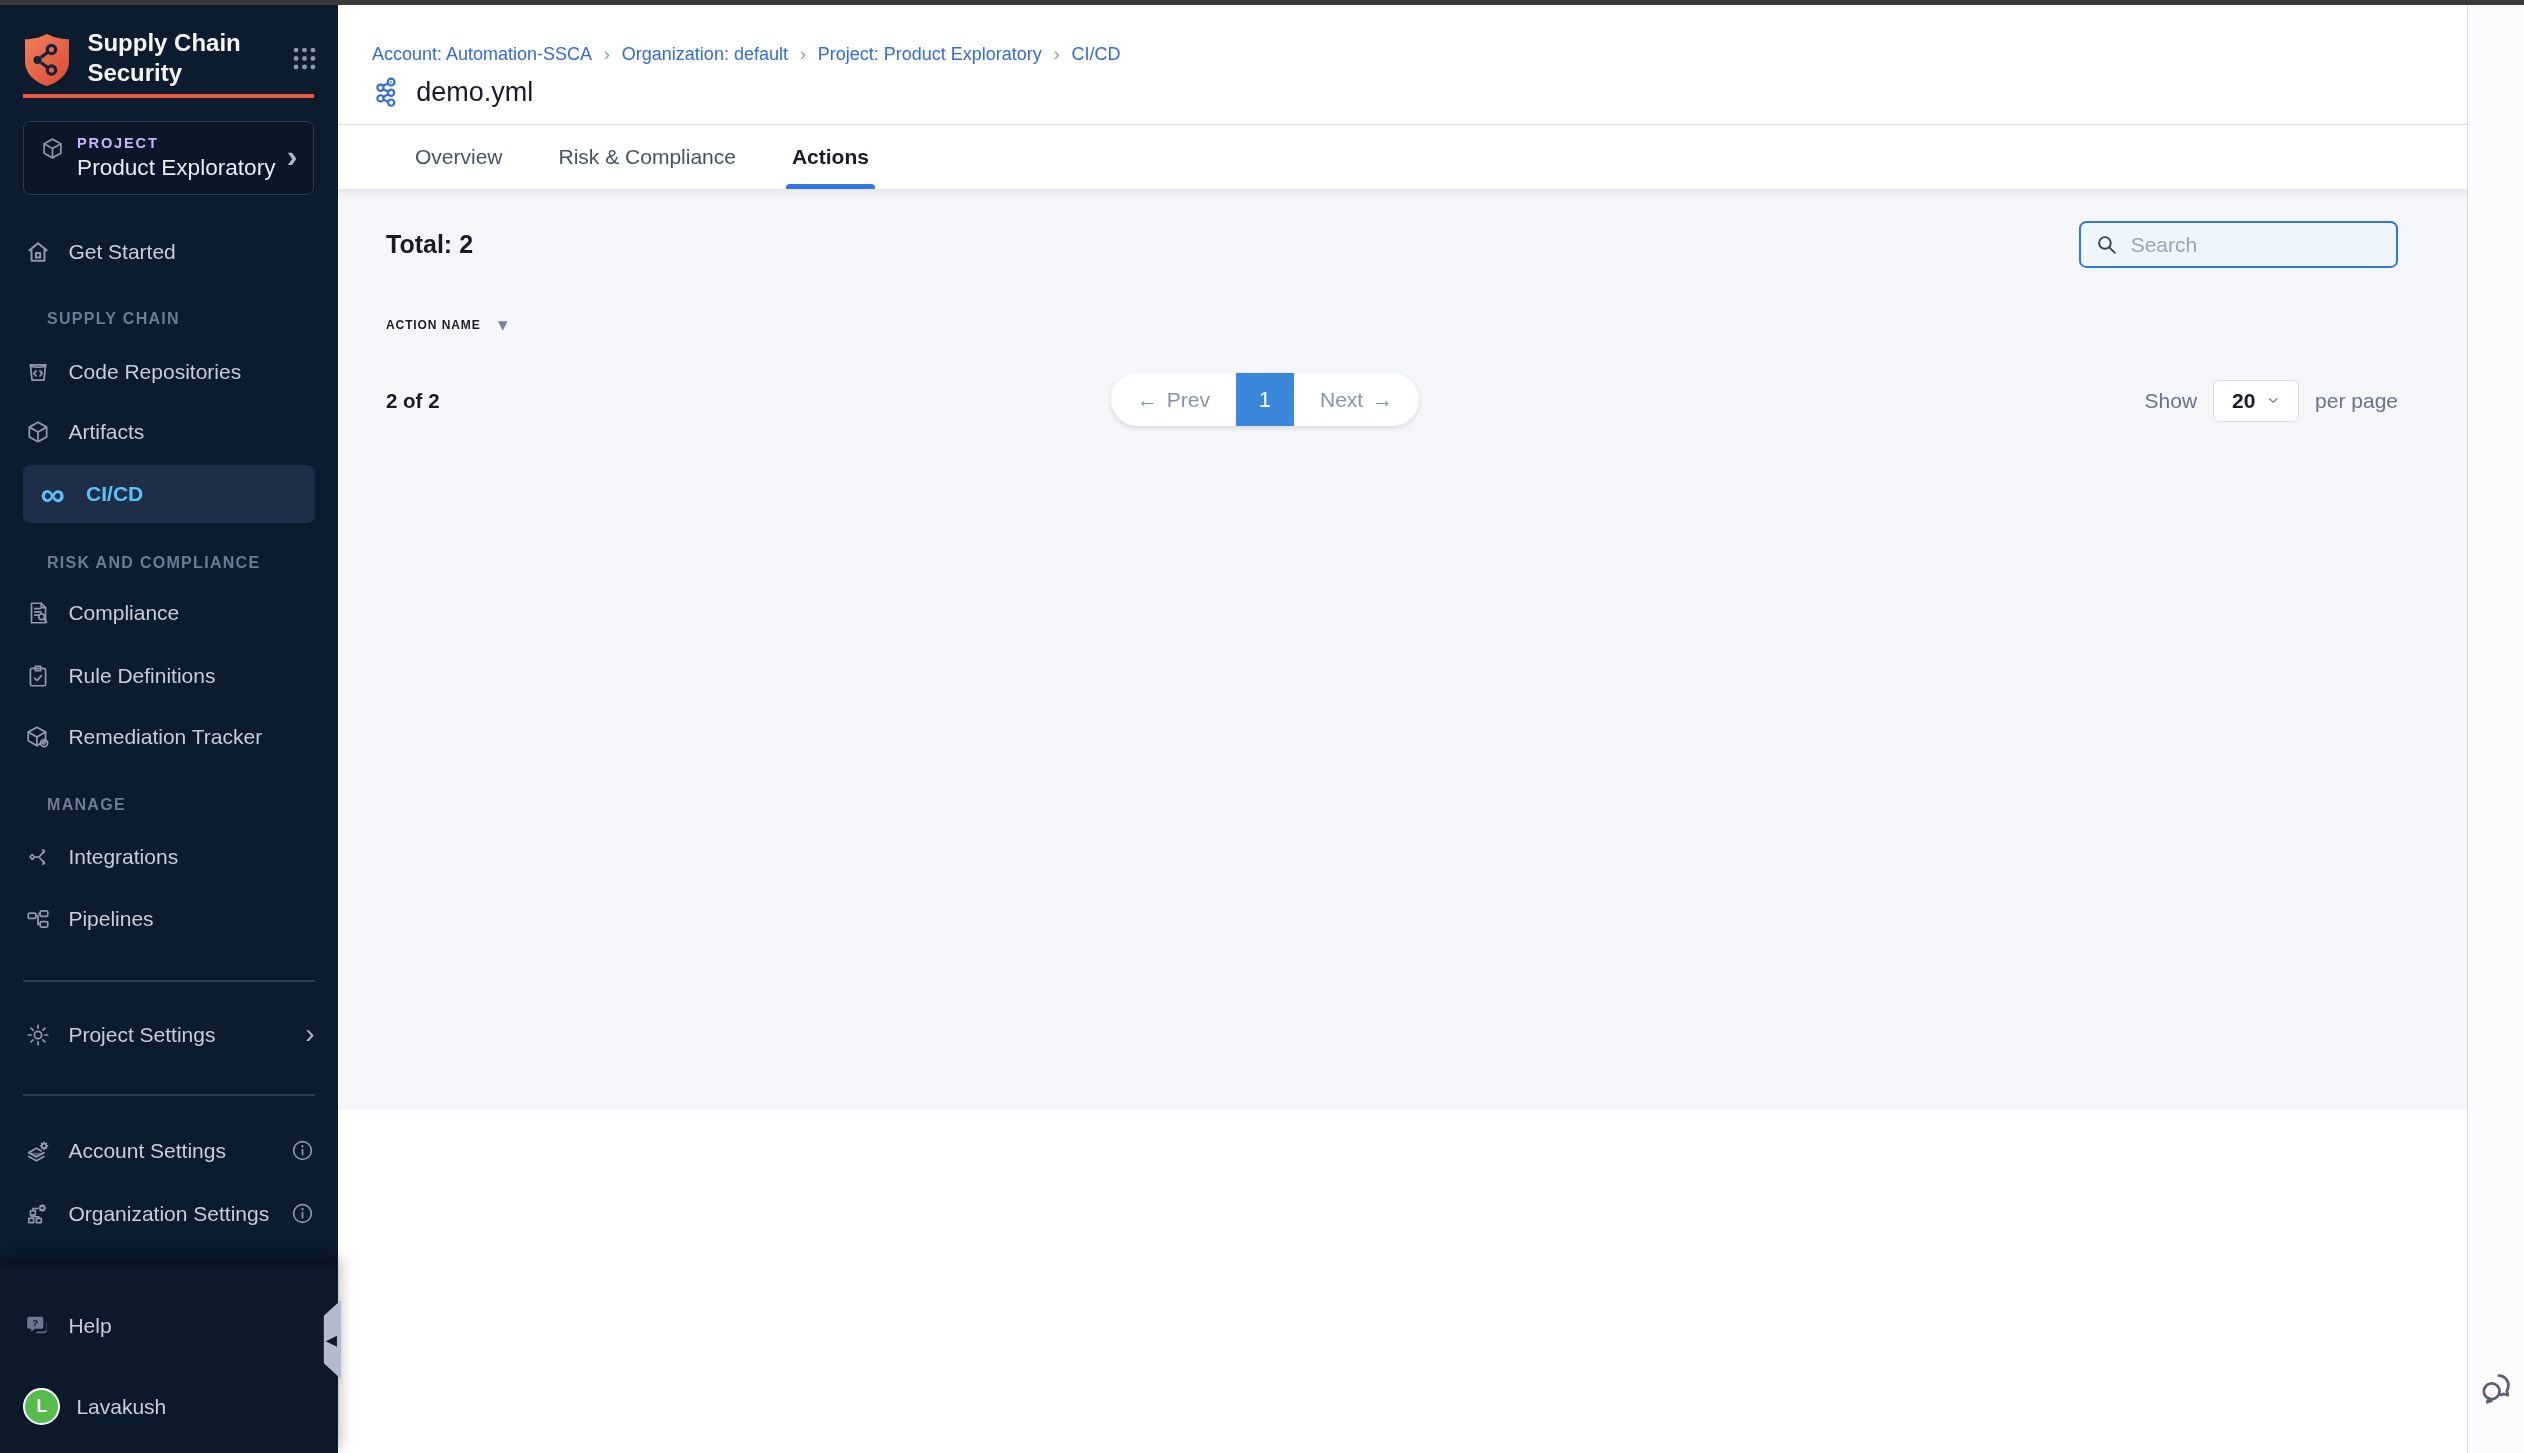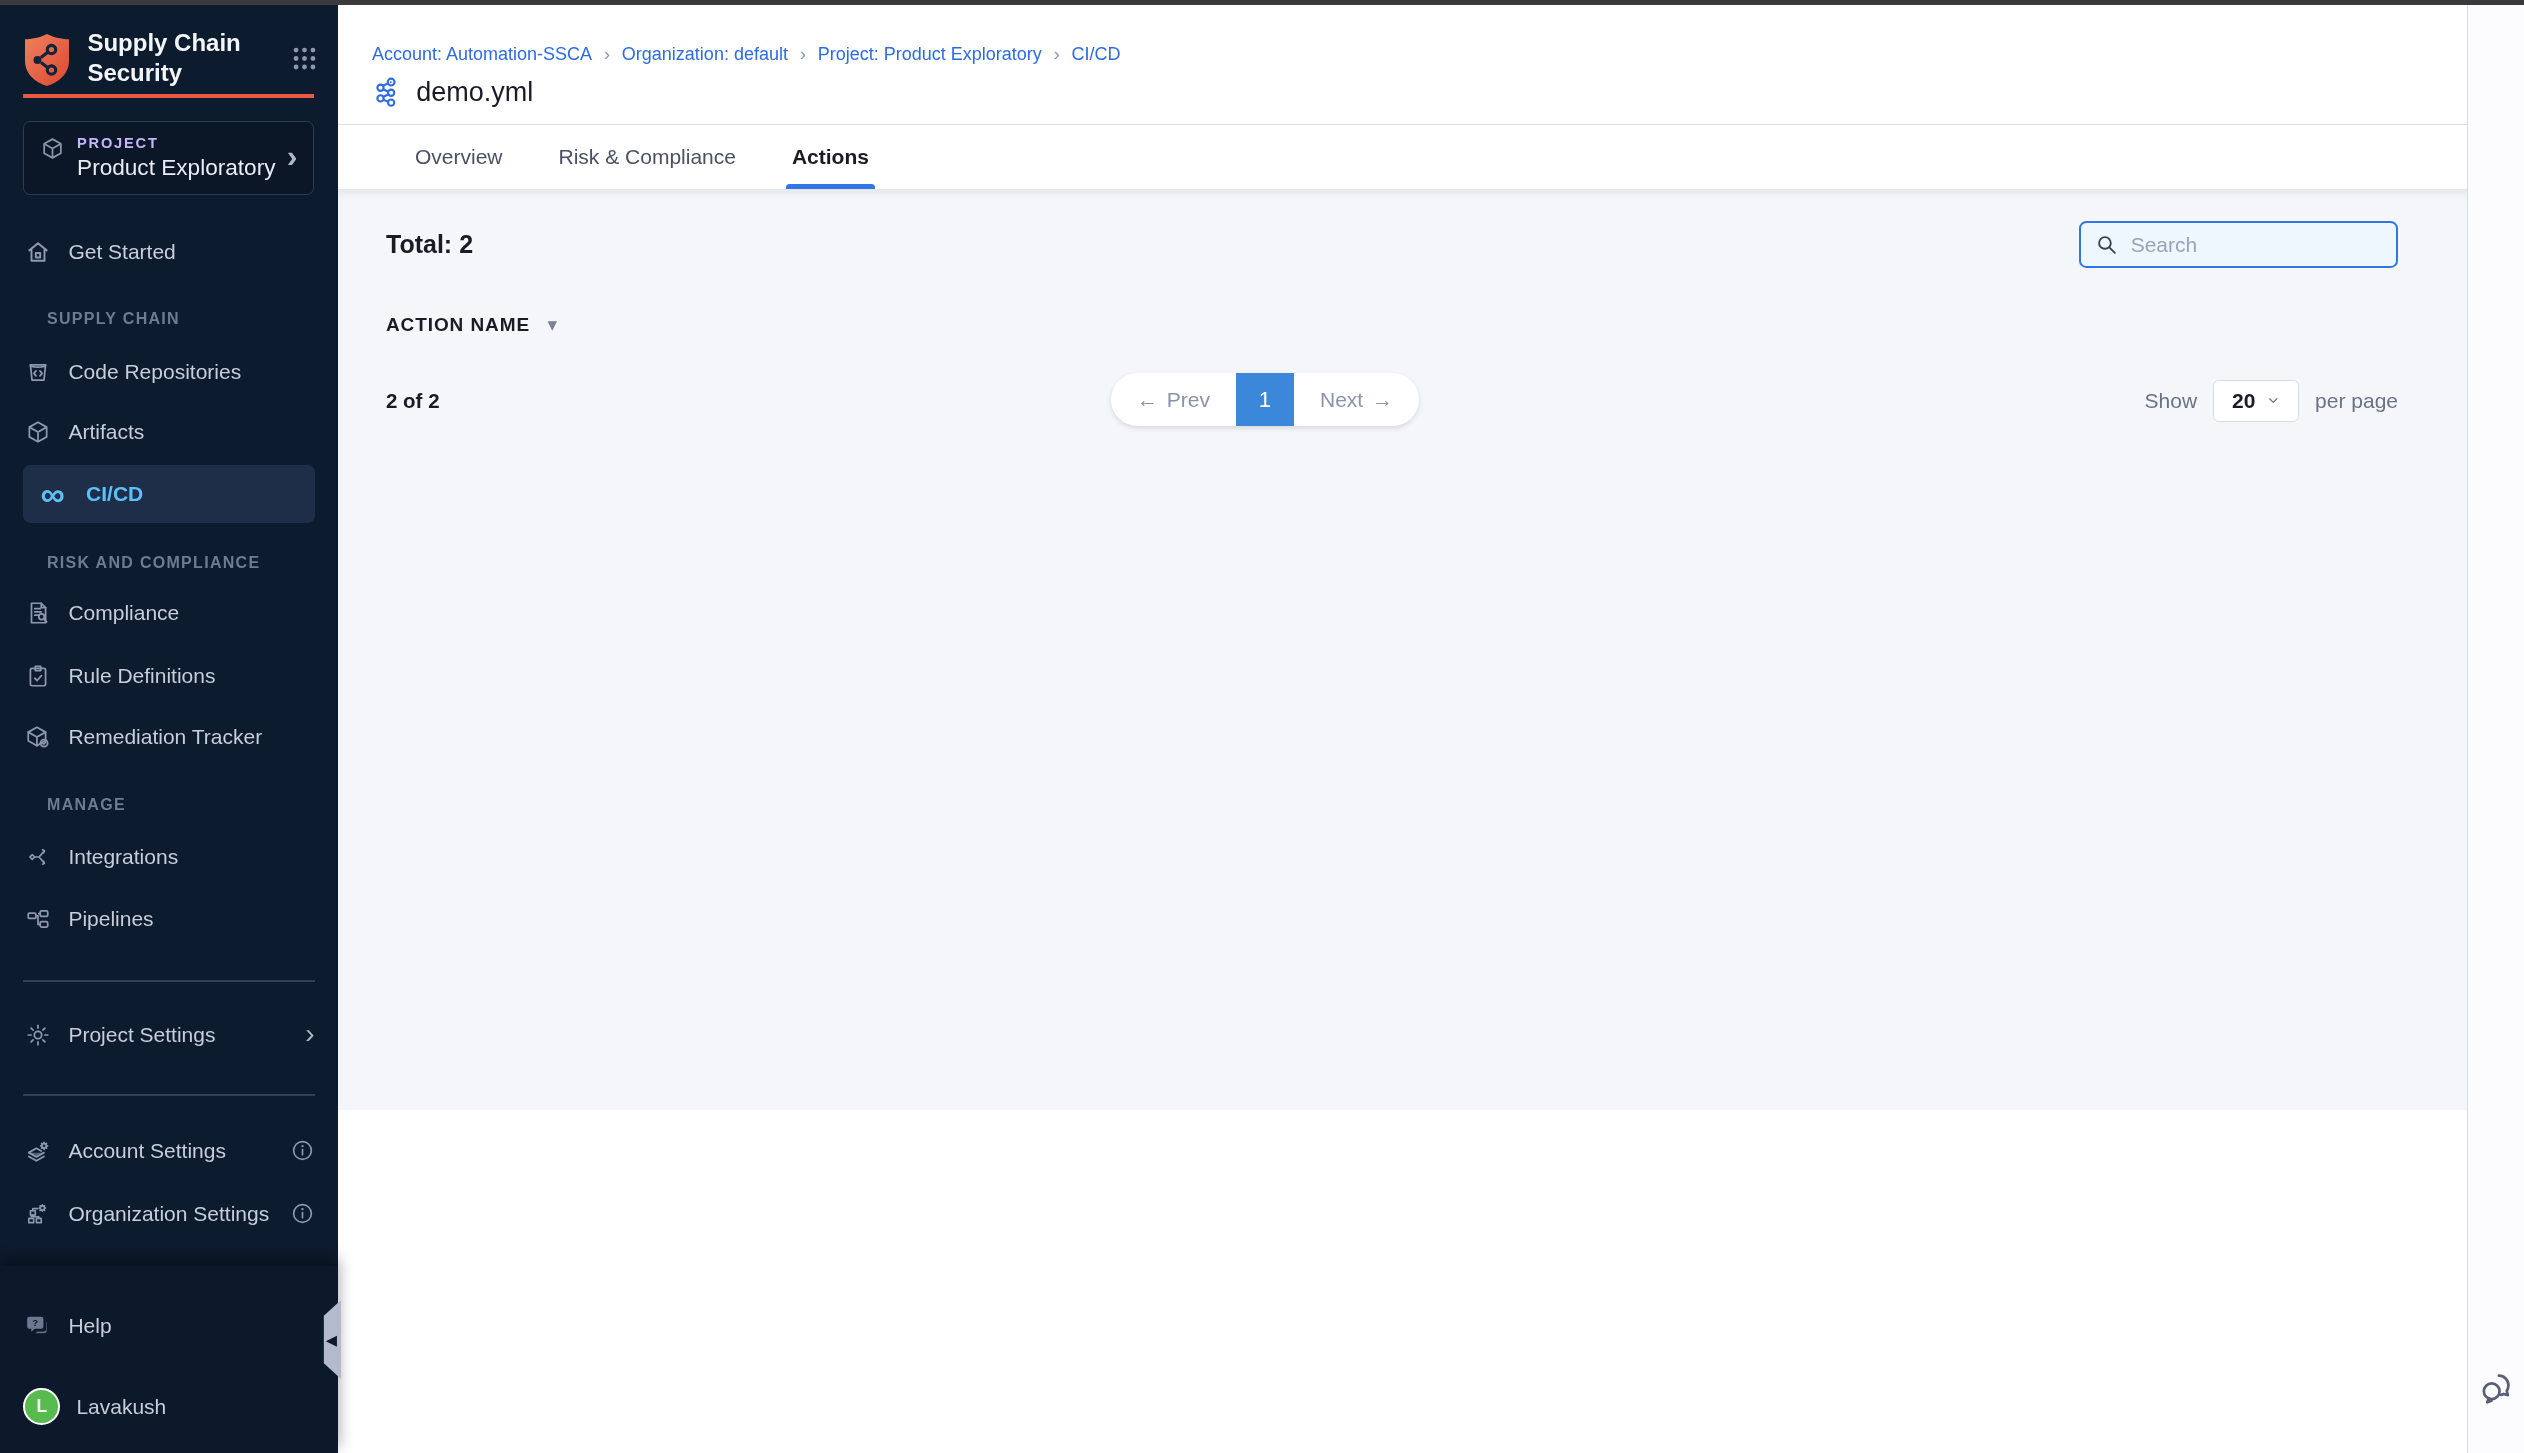--- a/index.html
+++ b/index.html
@@ -73,21 +73,21 @@
   .toolbar { display:flex; align-items:center; justify-content:space-between; }
   .total { font-size:25px; font-weight:bold; color:#1b1b28; }
   .search-box { width:319px; height:47px; border:2.2px solid #3076e4; border-radius:7.3px; background:#eef7fd;
                 display:flex; align-items:center; padding:0 13px; }
   .search-ic { width:25px; height:25px; color:#3a4052; flex:0 0 25px; }
   .search-box input { flex:1; border:none; outline:none; background:transparent; margin-left:11.7px;
                       font-size:21px; color:#1b1b28; font-family:"Liberation Sans", sans-serif; }
   .search-box input::placeholder { color:#9aa3b8; }
 
   .col-header { margin-top:45px; display:flex; align-items:center; gap:17.5px; }
-  .col-header .label { font-size:19px; font-weight:bold; letter-spacing:0.9px; color:#1b1b28; }
+  .col-header .label { font-size:12px; font-weight:bold; letter-spacing:0.9px; color:#1b1b28; }
   .sort-ic { color:#7a8296; font-size:19px; cursor:pointer; }
 
   .rows { margin-top:22px; }
   .row-card { height:75px; background:#ffffff; border-radius:6.6px; box-shadow:0 1.5px 3.7px rgba(40,41,61,0.08);
               display:flex; align-items:center; padding-left:23.4px; margin-bottom:12.4px; cursor:pointer; }
   .row-card .cell { font-size:20.5px; color:#1b1b28; }
 
   .pagination { position:relative; margin-top:37px; height:55px; display:flex; align-items:center; }
   .range { font-size:20.5px; font-weight:bold; color:#1b1b28; }
   .pager { position:absolute; left:calc(50% - 281px); top:0; height:53px; background:#ffffff; border-radius:27px;

